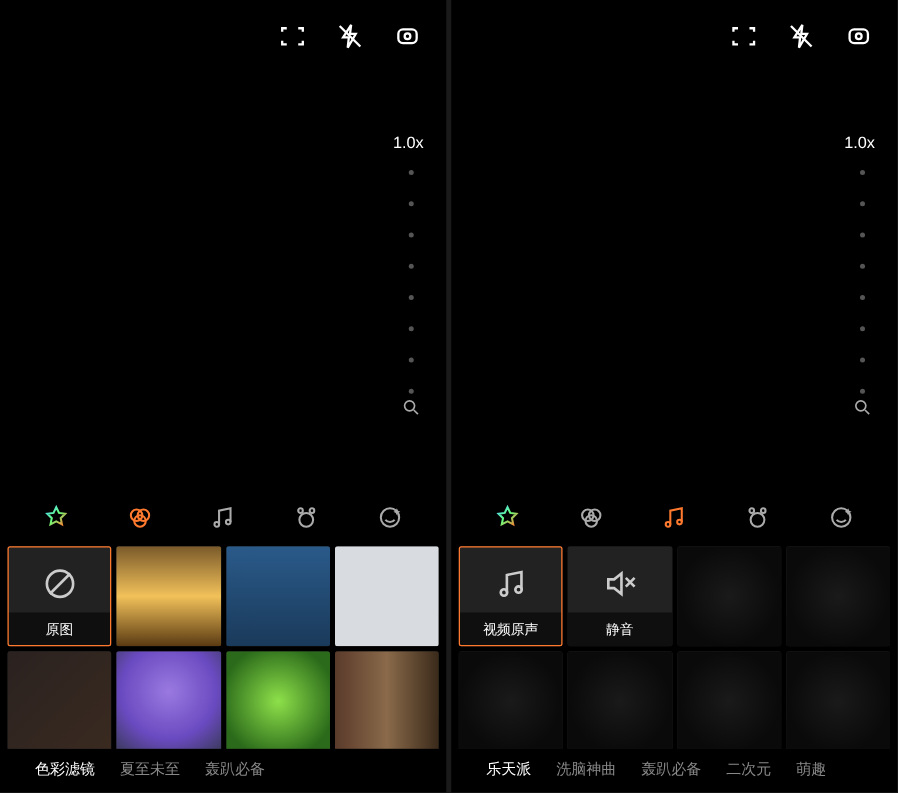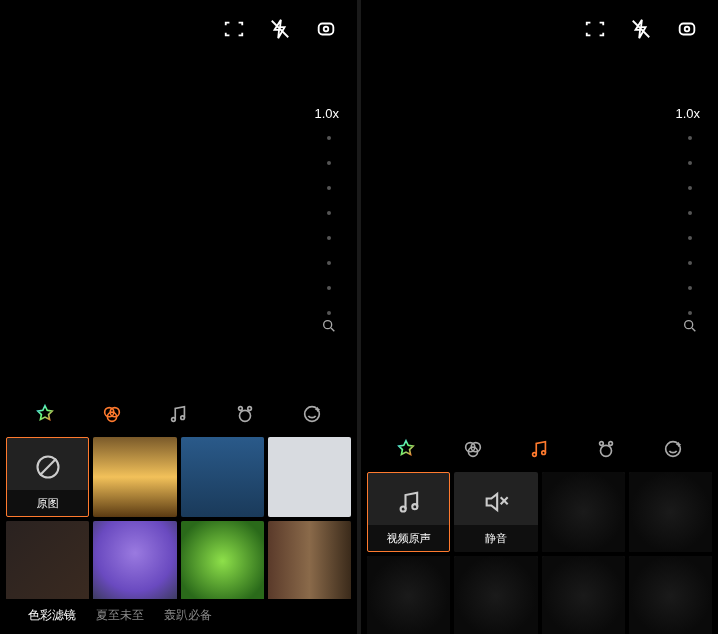--- a/index.html
+++ b/index.html
@@ -358,13 +358,20 @@
       </div>
       <div class="tile">
         <div class="thumb disc"></div>
         <div class="tile-label">GroupSmile</div>
       </div>
       <div class="tile">
         <div class="thumb disc"></div>
         <div class="tile-label">AwayDay</div>
       </div>
     </div>
+  <div class="cats" id="cats-right">
+      <span class="active">乐天派</span>
+      <span>洗脑神曲</span>
+      <span>轰趴必备</span>
+      <span>二次元</span>
+      <span>萌趣</span>
+    </div>
 </div>
 
 </body></html>

